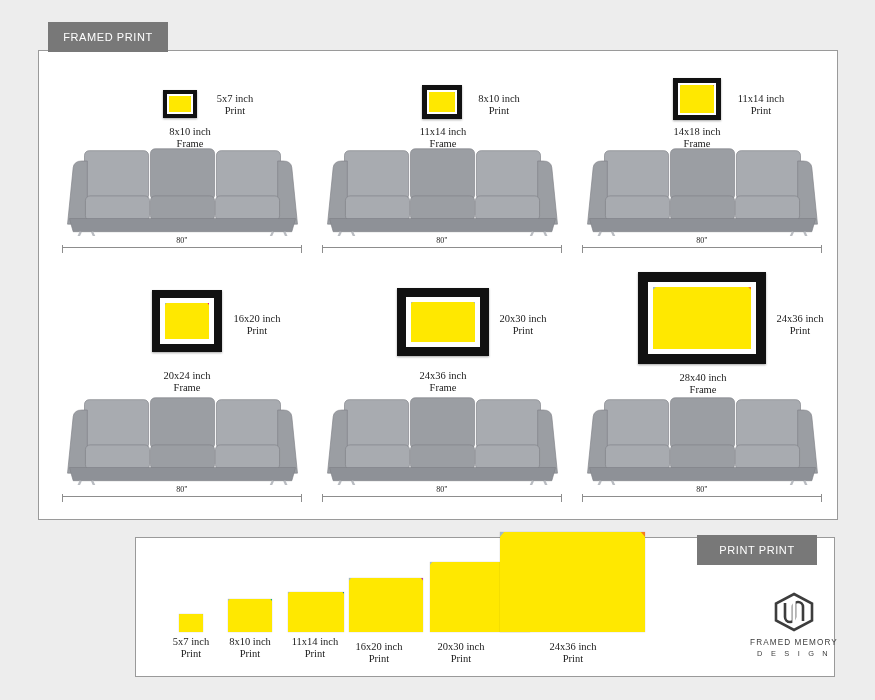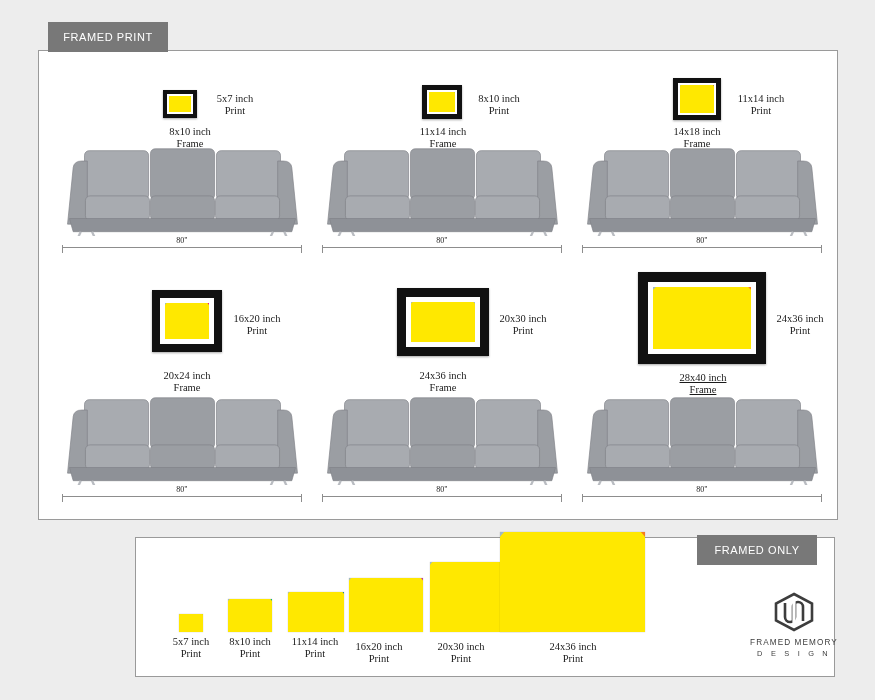--- a/index.html
+++ b/index.html
@@ -69,21 +69,21 @@
   #logo .name{font-family:"Liberation Sans",sans-serif;font-size:8.2px;letter-spacing:1.1px;color:#3d3d3d;}
   #logo .sub{font-family:"Liberation Sans",sans-serif;font-size:7.4px;letter-spacing:3.2px;color:#3d3d3d;margin-top:2px;}
 </style>
 </head>
 <body>
 
 <div class="panel" id="framed-panel"></div>
 <div class="tab" id="framed-tab">FRAMED PRINT</div>
 
 <div class="panel" id="printonly-panel"></div>
-<div class="tab" id="printonly-tab">FRAMED ONLY</div>
+<div class="tab" id="printonly-tab">PRINT PRINT</div>
 
 <div id="logo">
   <svg class="mark" width="44" height="40" viewBox="0 0 44 40">
     <path d="M22 2 L40 11.5 L40 28.5 L22 38 L4 28.5 L4 11.5 Z" fill="none" stroke="#3d3d3d" stroke-width="2.6"></path>
     <path d="M13 11 L13 25 a5 5 0 0 0 10 0 L23 11" fill="none" stroke="#3d3d3d" stroke-width="2.6"></path>
     <path d="M21 29 L21 15 a5 5 0 0 1 10 0 L31 29" fill="none" stroke="#3d3d3d" stroke-width="2.6"></path>
     <rect x="20.4" y="8" width="3.2" height="24" fill="#ffffff"></rect>
   </svg>
   <div class="name">FRAMED MEMORY</div>
   <div class="sub">D E S I G N</div>
@@ -446,21 +446,21 @@
           <i style="background:#f47b20"></i>
         </div>
         <div class="archmask"></div>
       </div>
     </div>
   </div>
 <div class="lbl lbl-print" style="left: 764px; top: 313px; width: 72px;">
     <div>24x36 inch</div>
     <div>Print</div>
   </div>
-<div class="lbl lbl-frame" style="left: 648px; top: 372px; width: 110px; text-decoration: underline;">
+<div class="lbl lbl-frame" style="left: 648px; top: 372px; width: 110px;">
     <div>28x40 inch</div>
     <div>Frame</div>
   </div>
 <div class="sofa" style="left: 580px; top: 392px;">
   <svg width="245" height="102" viewBox="0 0 260 108">
 
     <rect x="26" y="8" width="68" height="52" rx="5" fill="#a8abb0" stroke="#7e8187" stroke-width="0.7"></rect>
     <rect x="96" y="6" width="68" height="54" rx="5" fill="#9b9ea3" stroke="#7e8187" stroke-width="0.7"></rect>
     <rect x="166" y="8" width="68" height="52" rx="5" fill="#a8abb0" stroke="#7e8187" stroke-width="0.7"></rect>
 

